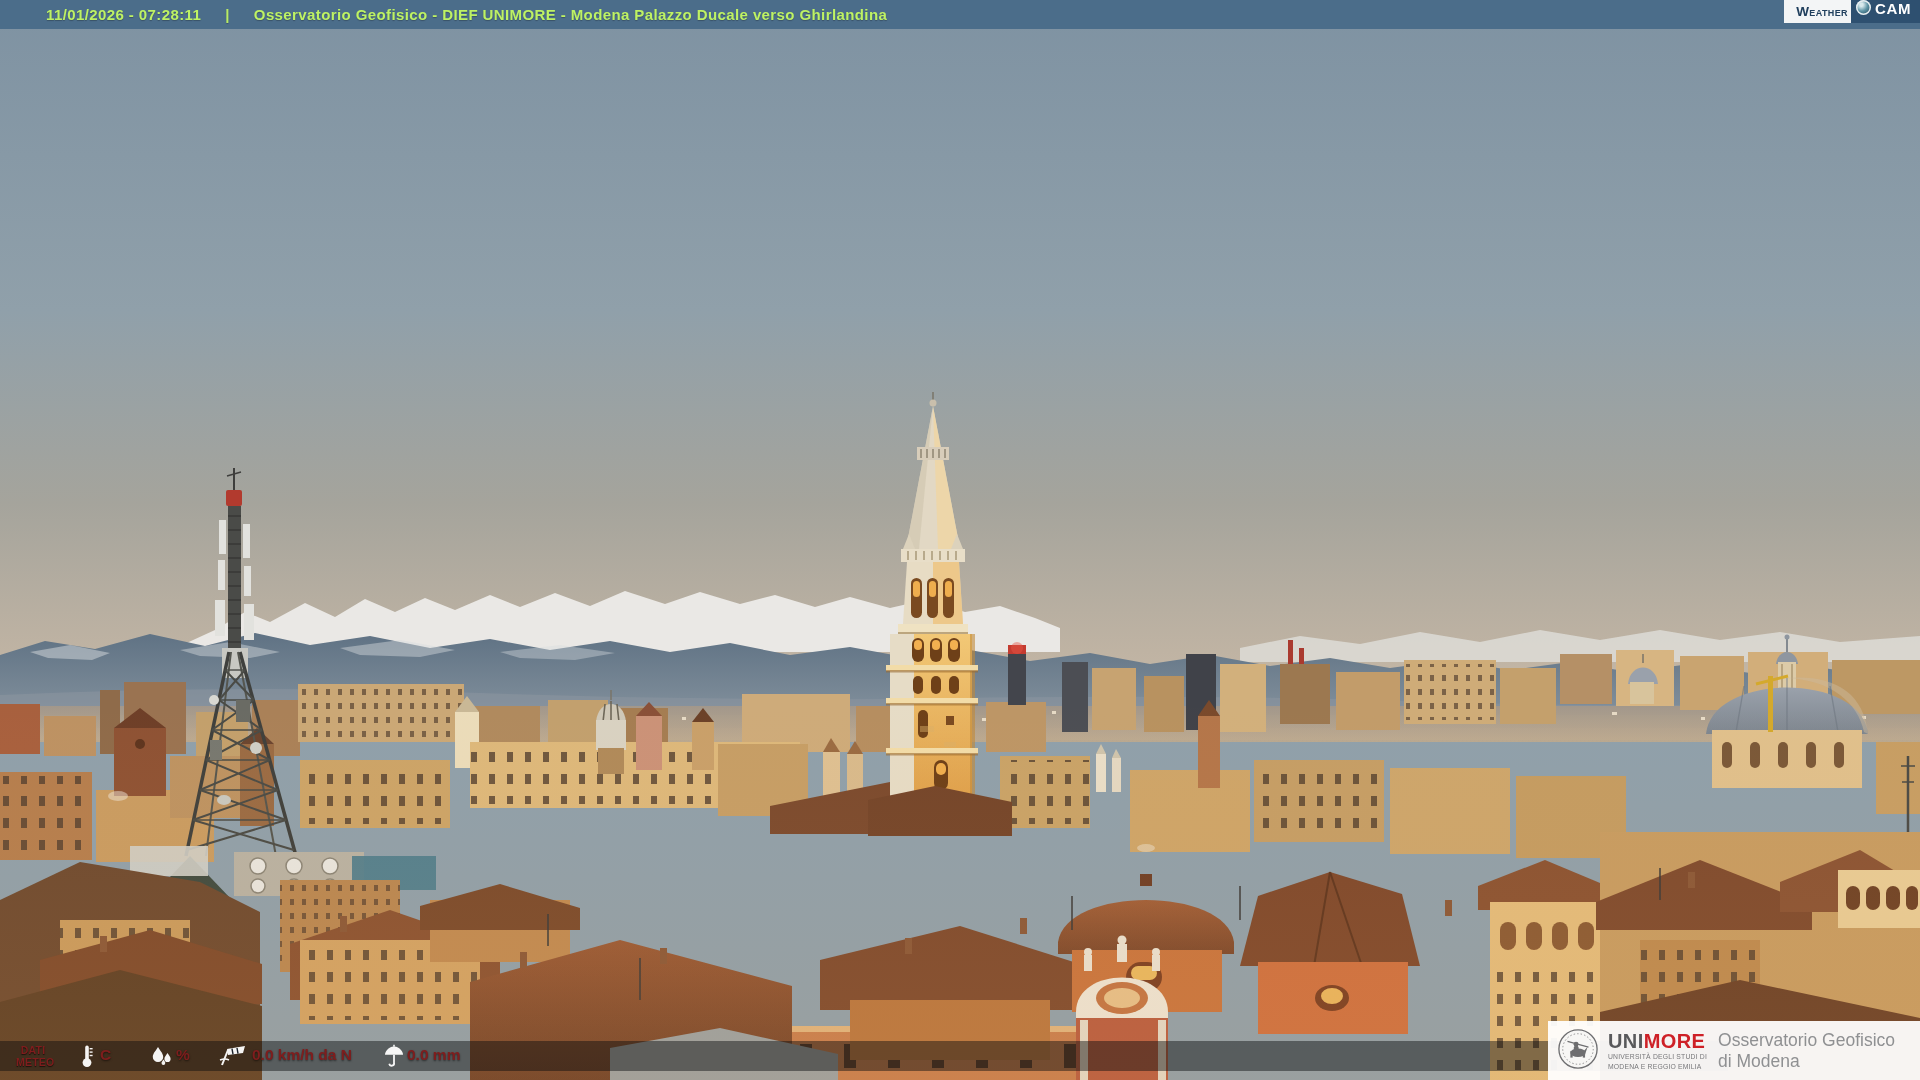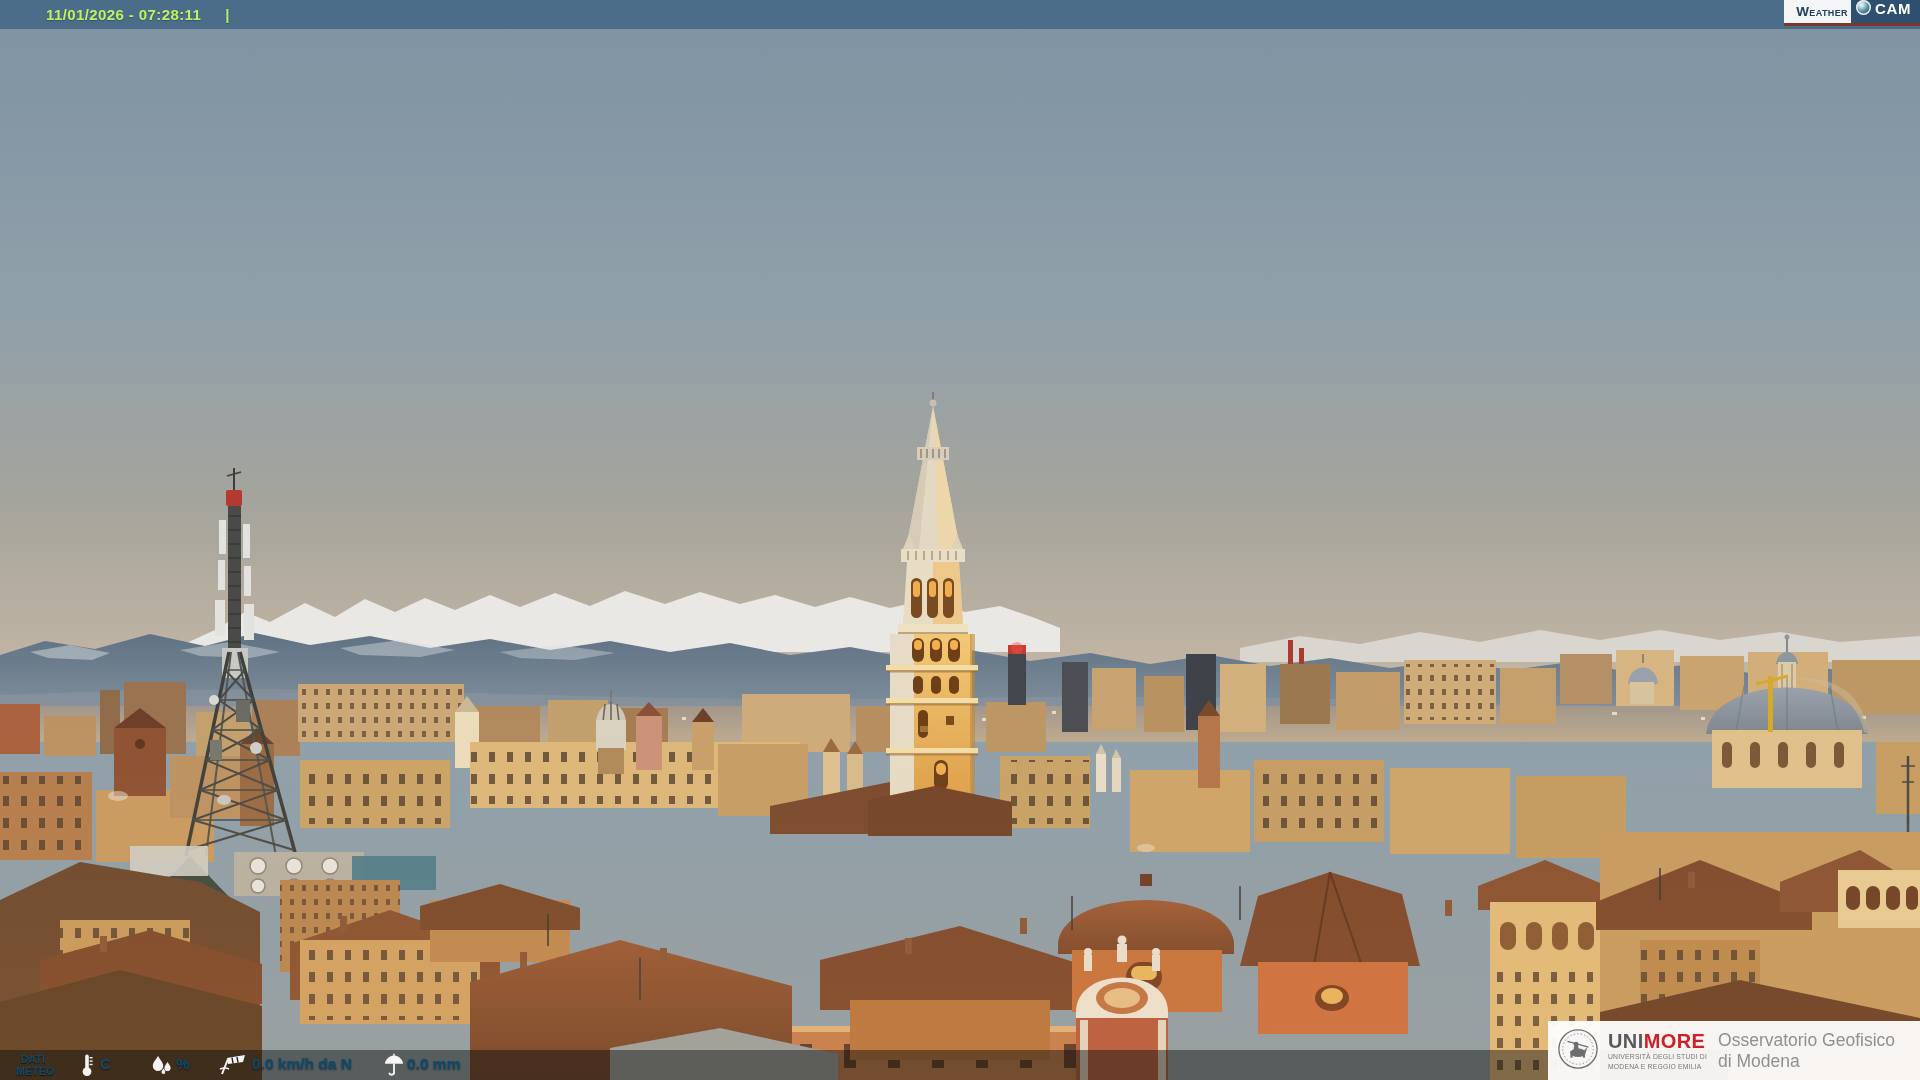--- a/index.html
+++ b/index.html
@@ -10,34 +10,34 @@
 
   
   .header{position:absolute;top:0;left:0;right:0;height:29px;background:#4B6D8A;
           display:flex;align-items:center;z-index:20;color:#bef264;font-weight:bold;
           font-size:15px;letter-spacing:.4px;text-shadow:0 1px 1px rgba(0,0,0,.25);text-align:right;}
   .header .ts{margin-left:46px;white-space:nowrap;}
   .header .sep{margin:0 24px;opacity:.95;}
   .header .title{white-space:nowrap;}
 
   
-  .wcam{position:absolute;top:0;right:0;z-index:21;display:flex;flex-direction:column;cursor:pointer;}
+  .wcam{position:absolute;top:0;right:0;z-index:21;display:flex;flex-direction:row;cursor:pointer;}
   .wcam-row{display:flex;height:23px;}
   .wcam-white{background:#F3F5F6;display:flex;align-items:center;padding:0 3px 0 12px;}
   .wcam-weather{color:#21405E;font-weight:bold;font-size:13.5px;font-variant:small-caps;letter-spacing:.4px;}
   .wcam-dark{background:#2E5070;display:flex;padding:0 9px 0 5px;}
   .wcam-globe{width:15px;height:15px;border-radius:50%;margin-right:4px;
               background:radial-gradient(circle at 36% 32%, #d8e9ec 12%, #5d93a4 45%, #1f4458 90%);
               box-shadow:0 0 0 1.5px #e8eef1 inset;}
   .wcam-cam{color:#fff;font-weight:bold;font-size:15px;letter-spacing:.6px;}
   .wcam-underline{height:3px;background:#7C392B;}
 
   
-  .meteobar{position:absolute;left:0;bottom:0;width:1728px;height:30px;
-            background:rgba(8,10,14,.45);z-index:15;color:#0c4a6e;}
+  .meteobar{position:absolute;left:0;bottom:9px;width:1728px;height:30px;
+            background:rgba(8,10,14,.45);z-index:15;color:#7f1d1d;}
   .meteobar .mlabel{position:absolute;left:16px;top:3px;width:34px;text-align:center;
                     font-size:10.5px;font-weight:bold;line-height:12px;letter-spacing:.2px;
                     text-shadow:0 1px 1px rgba(0,0,0,.6);}
   .mico{position:absolute;top:3px;}
   .mval{position:absolute;top:5px;font-size:15.5px;font-weight:bold;white-space:nowrap;
         text-shadow:0 1px 2px rgba(0,0,0,.55);}
   .mico svg{display:block;}
 
   
   .unibox{position:absolute;right:0;bottom:0;width:372px;height:59px;z-index:16;
@@ -533,20 +533,21 @@
       <ellipse cx="1146" cy="848" rx="9" ry="4" fill="#EDE6DA" opacity="0.45"></ellipse>
     </g>
 
     <rect x="0" y="700" width="1920" height="380" fill="url(#warmG)"></rect>
   </svg>
   </div>
 
   <div class="header">
     <span class="ts">11/01/2026 - 07:28:11</span>
     <span class="sep">|</span>
+    <span class="title">Osservatorio Geofisico - DIEF UNIMORE - Modena Palazzo Ducale verso Ghirlandina</span>
   </div>
 
   <div class="wcam">
     <div class="wcam-row">
       <div class="wcam-white">
         <span class="wcam-weather">Weather</span>
       </div>
       <div class="wcam-dark">
         <span class="wcam-globe"></span>
         <span class="wcam-cam">CAM</span>

